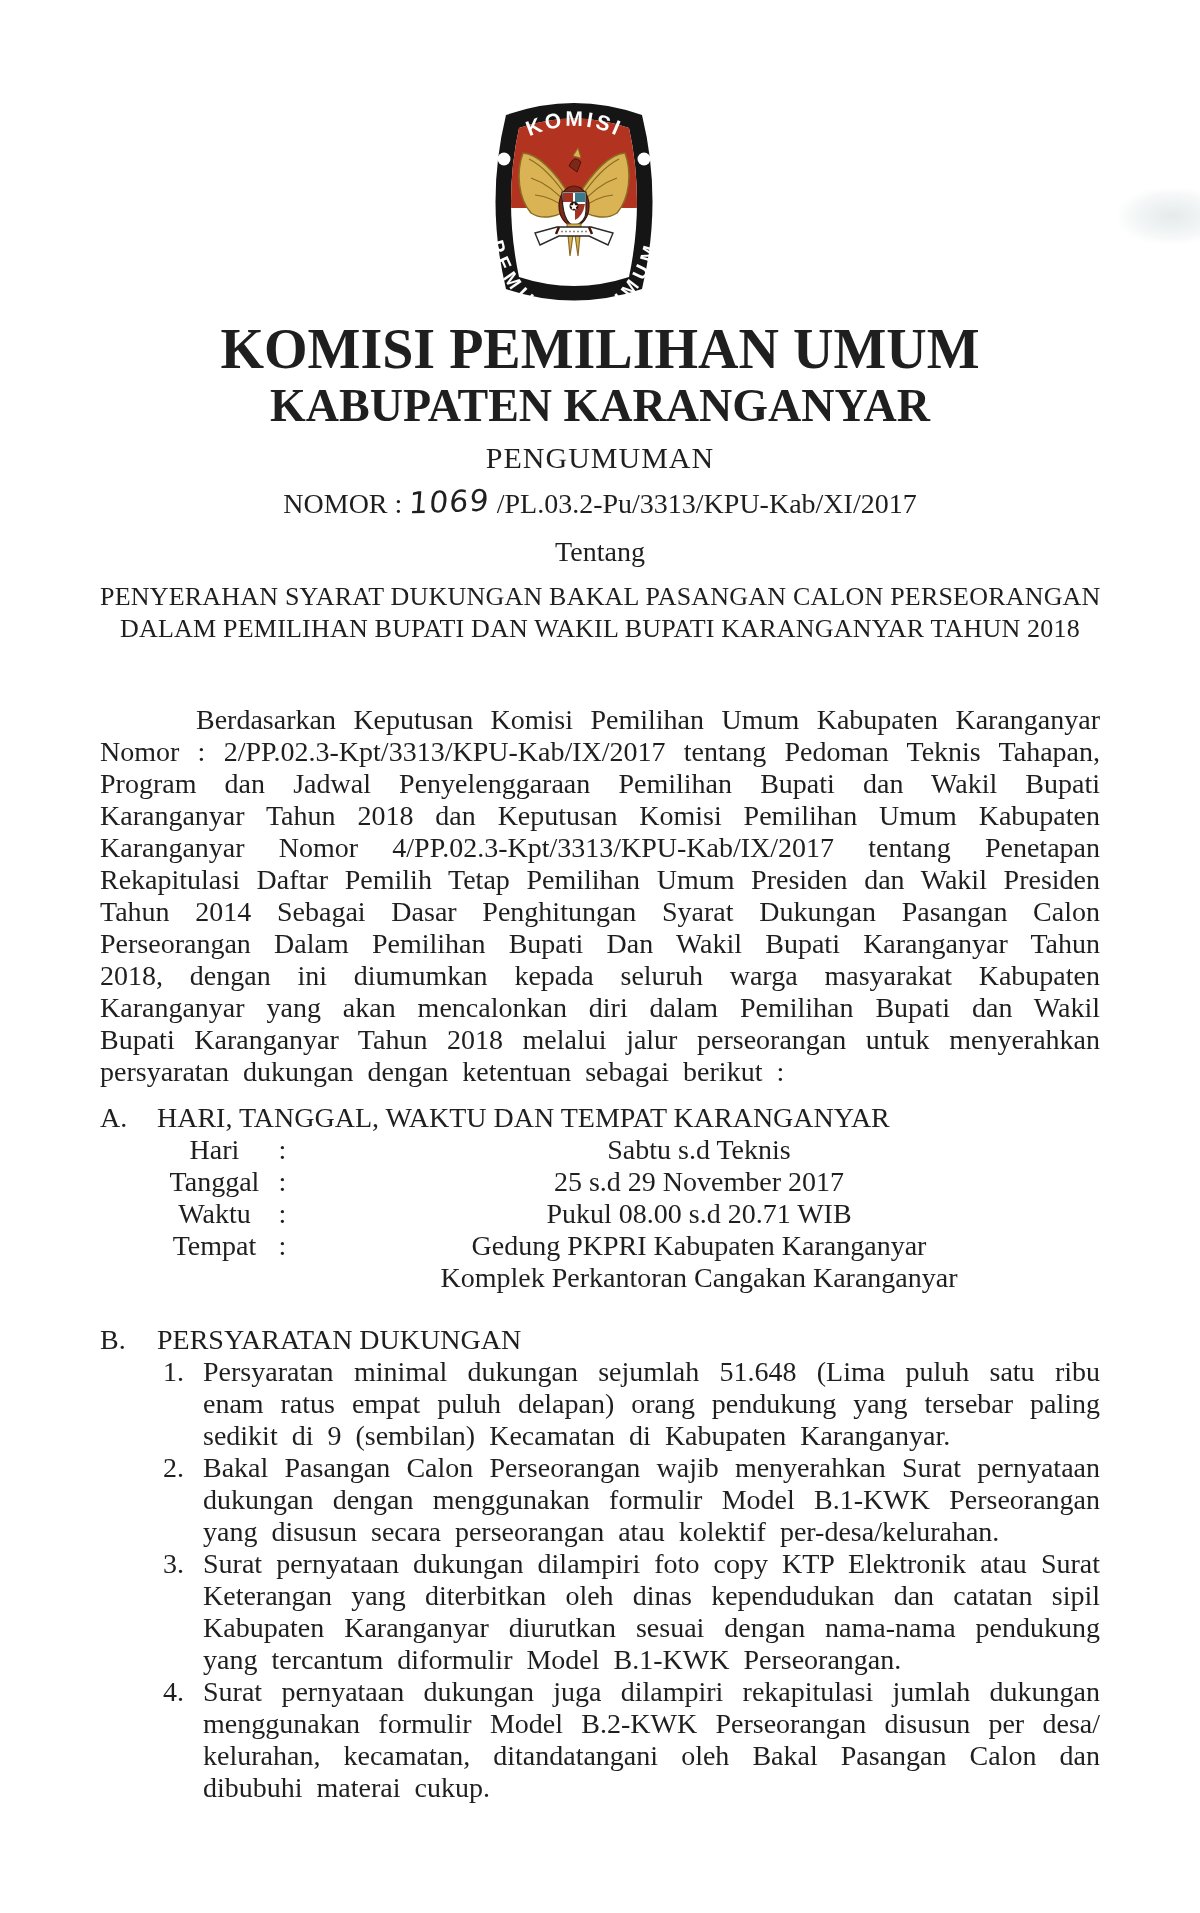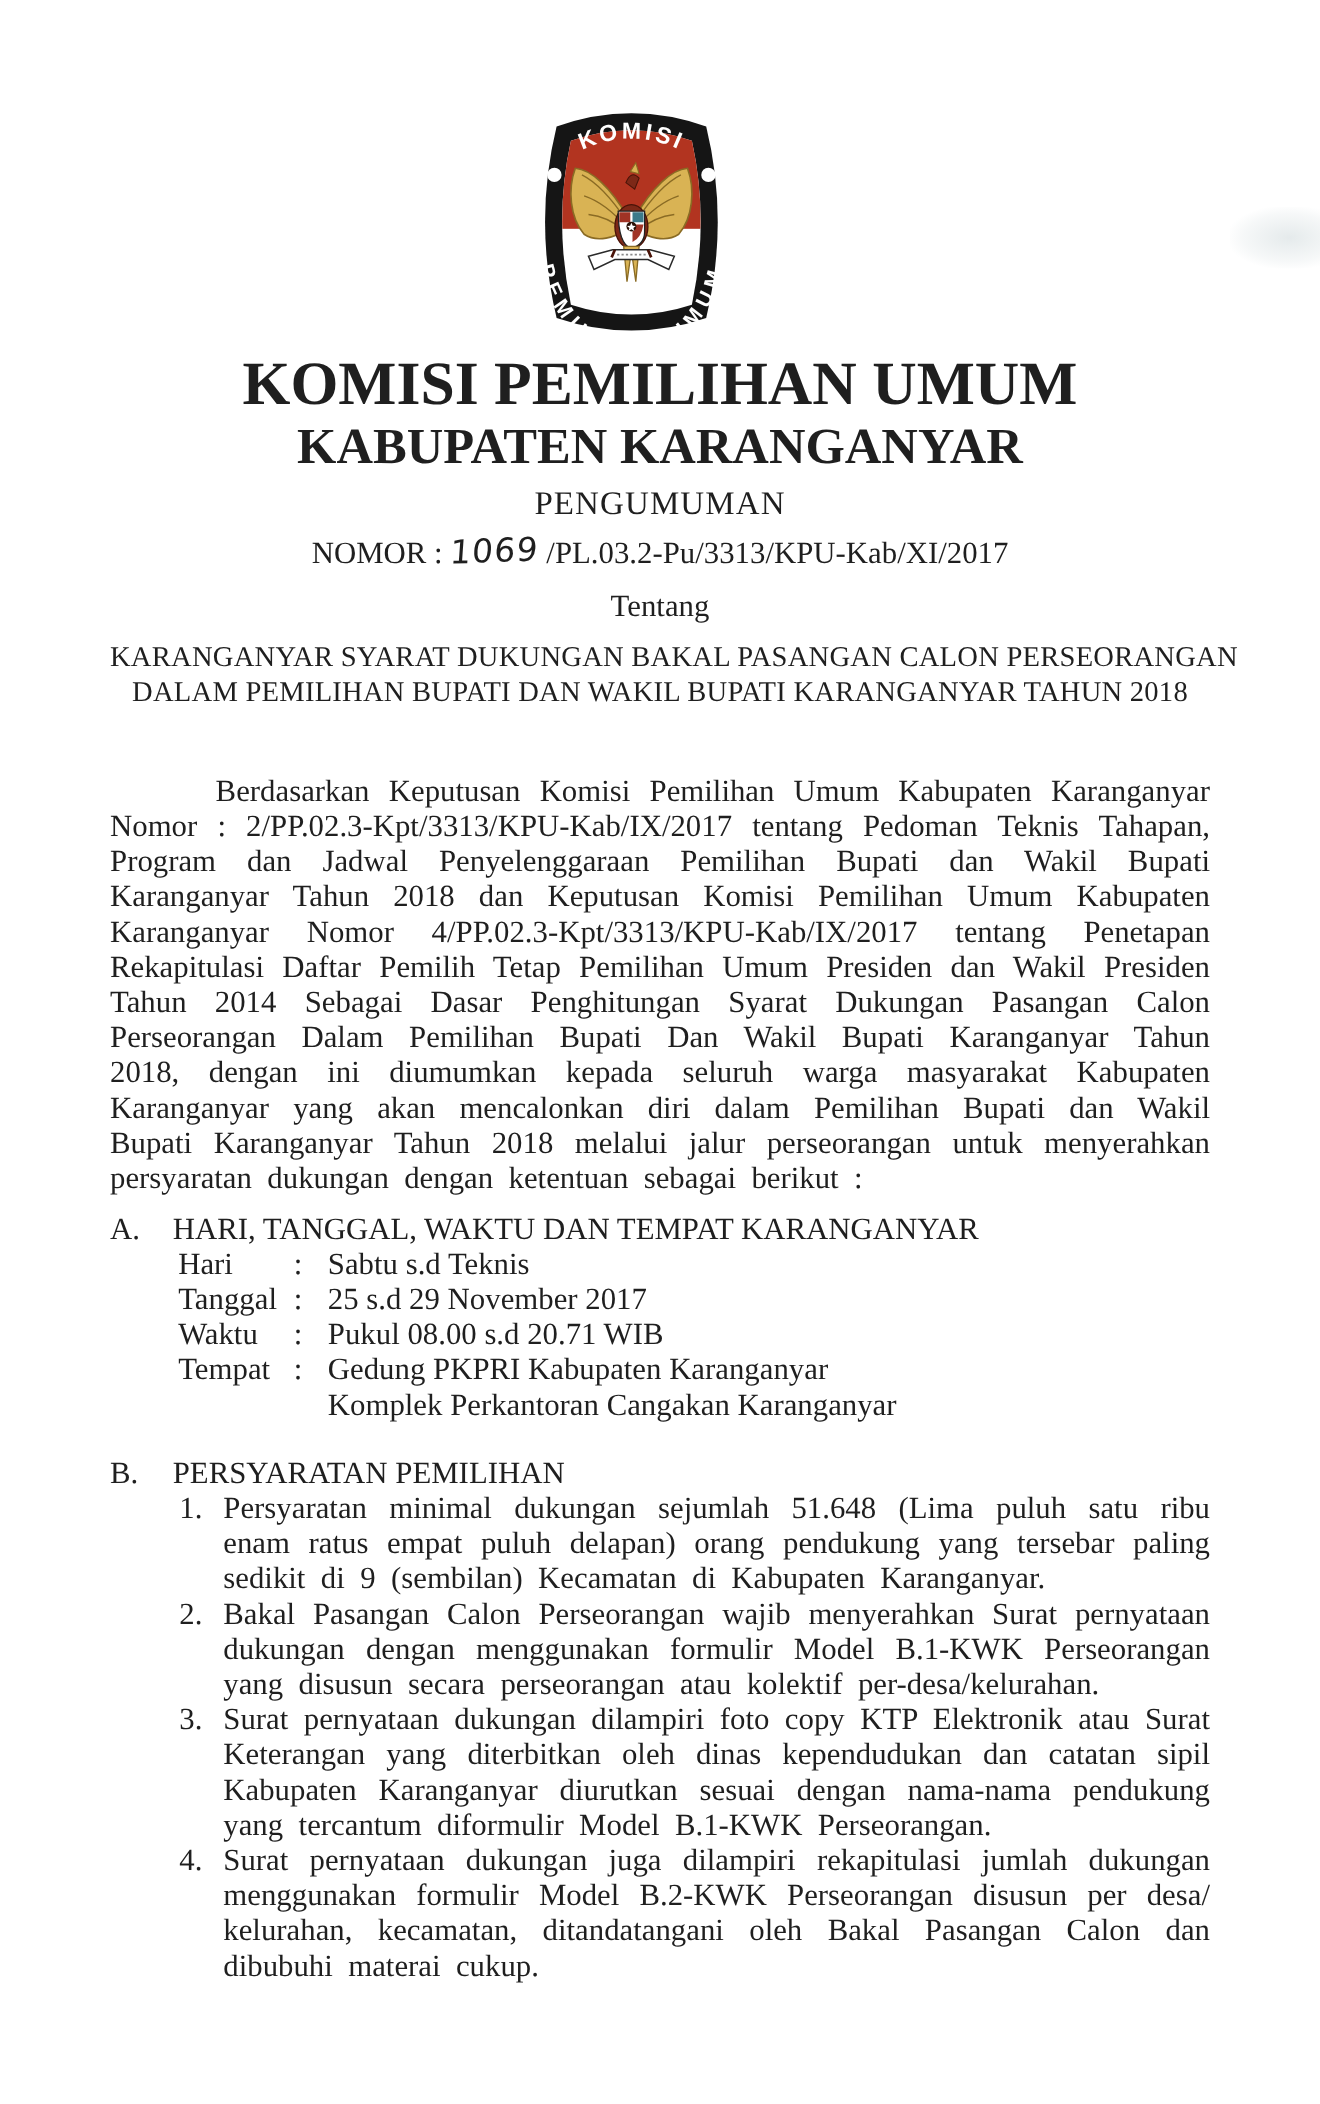--- a/index.html
+++ b/index.html
@@ -31,21 +31,21 @@
   .body-col{
     position:absolute;left:100px;top:656px;width:1000px;
     font-size:28px;line-height:32px;margin-top:48px;
   }
   .intro{
     margin:0;text-align:justify;text-indent:96px;word-spacing:7px;
   }
   .sec{margin-top:14px;}
   .sec-b{margin-top:30px;}
   .sec-head{display:grid;grid-template-columns:57px 1fr;}
-  .sec-rows{margin-left:62px;}
+  .sec-rows{margin-left:62px;text-align:center;}
   .a-row{display:grid;grid-template-columns:105px 31px 1fr;}
   .a-cont{display:grid;grid-template-columns:136px 1fr;}
   .list{margin-left:63px;margin-top:0;}
   .li{display:grid;grid-template-columns:40px 1fr;}
   .li-text{text-align:justify;word-spacing:7px;}
   .nowrapcell{white-space:nowrap;}
 </style>
 </head>
 <body>
 
@@ -107,21 +107,21 @@
       <textPath href="#bottomArc" startOffset="50%" text-anchor="middle">PEMILIHAN UMUM</textPath>
     </text>
   </svg>
 
   <div class="head">
     <div class="org1">KOMISI PEMILIHAN UMUM</div>
     <div class="org2">KABUPATEN KARANGANYAR</div>
     <div class="doctype">PENGUMUMAN</div>
     <div class="nomor"><span>NOMOR :</span> <span class="hw">1069</span> <span>/PL.03.2-Pu/3313/KPU-Kab/XI/2017</span></div>
     <div class="tentang">Tentang</div>
-    <div class="subject">KARANGANYAR SYARAT DUKUNGAN BAKAL PASANGAN CALON PERSEORANGAN</div>
+    <div class="subject">PENYERAHAN SYARAT DUKUNGAN BAKAL PASANGAN CALON PERSEORANGAN</div>
     <div class="subject2">DALAM PEMILIHAN BUPATI DAN WAKIL BUPATI KARANGANYAR TAHUN 2018</div>
   </div>
 
   <div class="body-col">
     <p class="intro">Berdasarkan Keputusan Komisi Pemilihan Umum Kabupaten Karanganyar Nomor : 2/PP.02.3-Kpt/3313/KPU-Kab/IX/2017 tentang Pedoman Teknis Tahapan, Program dan Jadwal Penyelenggaraan Pemilihan Bupati dan Wakil Bupati Karanganyar Tahun 2018 dan Keputusan Komisi Pemilihan Umum Kabupaten Karanganyar Nomor 4/PP.02.3-Kpt/3313/KPU-Kab/IX/2017 tentang Penetapan Rekapitulasi Daftar Pemilih Tetap Pemilihan Umum Presiden dan Wakil Presiden Tahun 2014 Sebagai Dasar Penghitungan Syarat Dukungan Pasangan Calon Perseorangan Dalam Pemilihan Bupati Dan Wakil Bupati Karanganyar Tahun 2018, dengan ini diumumkan kepada seluruh warga masyarakat Kabupaten Karanganyar yang akan mencalonkan diri dalam Pemilihan Bupati dan Wakil Bupati Karanganyar Tahun 2018 melalui jalur perseorangan untuk menyerahkan persyaratan dukungan dengan ketentuan sebagai berikut :</p>
 
     <div class="sec">
       <div class="sec-head">
         <span>A.</span>
         <span>HARI, TANGGAL, WAKTU DAN TEMPAT KARANGANYAR</span>
@@ -150,21 +150,21 @@
         <div class="a-cont">
           <span></span>
           <span class="nowrapcell">Komplek Perkantoran Cangakan Karanganyar</span>
         </div>
       </div>
     </div>
 
     <div class="sec sec-b">
       <div class="sec-head">
         <span>B.</span>
-        <span>PERSYARATAN PEMILIHAN</span>
+        <span>PERSYARATAN DUKUNGAN</span>
       </div>
       <div class="list">
         <div class="li">
           <span>1.</span>
           <span class="li-text">Persyaratan minimal dukungan sejumlah 51.648 (Lima puluh satu ribu enam ratus empat puluh delapan) orang pendukung yang tersebar paling sedikit di 9 (sembilan) Kecamatan di Kabupaten Karanganyar.</span>
         </div>
         <div class="li">
           <span>2.</span>
           <span class="li-text">Bakal Pasangan Calon Perseorangan wajib menyerahkan Surat pernyataan dukungan dengan menggunakan formulir Model B.1-KWK Perseorangan yang disusun secara perseorangan atau kolektif per-desa/kelurahan.</span>
         </div>

